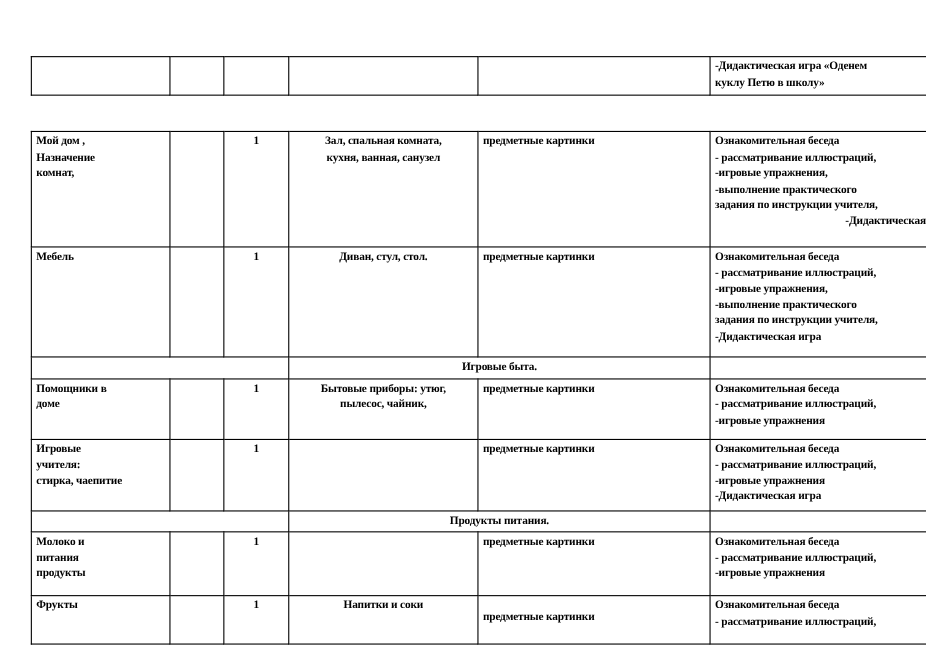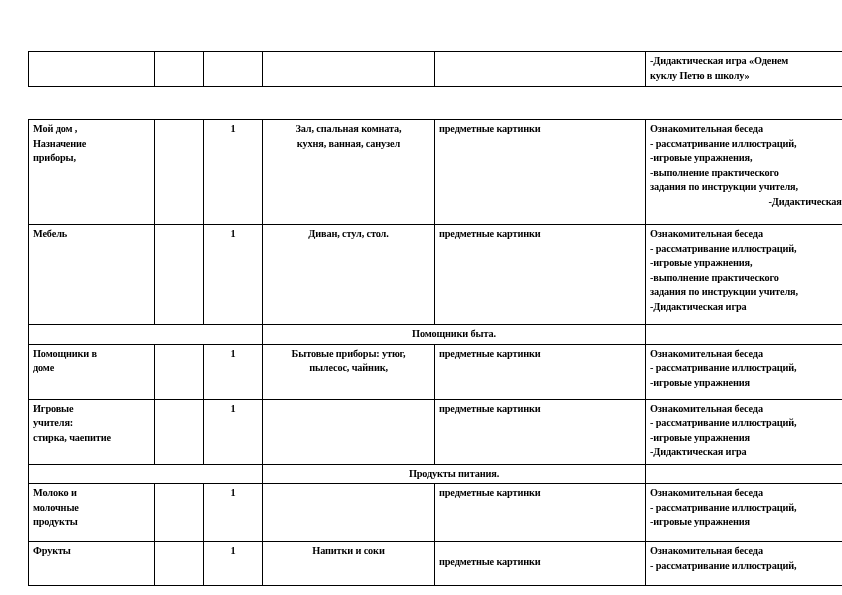--- a/index.html
+++ b/index.html
@@ -94,21 +94,21 @@
     </table>
 
 
   <table class="doc-table t-main">
 
     <tbody>
         <tr style="height: 105px;">
       <td class="c1">
         <span class="line">Мой дом ,</span>
         <span class="line">Назначение</span>
-        <span class="line">приборы,</span>
+        <span class="line">комнат,</span>
       </td>
       <td class="c2"></td>
       <td class="c3">1</td>
       <td class="c4">
         <span class="line">Зал, спальная комната,</span>
         <span class="line">кухня, ванная, санузел</span>
       </td>
       <td class="c5">предметные картинки</td>
       <td class="c6">
         <span class="line">Ознакомительная беседа</span>
@@ -135,21 +135,21 @@
         <span class="line">- рассматривание иллюстраций,</span>
         <span class="line">-игровые упражнения,</span>
         <span class="line">-выполнение практического</span>
         <span class="line">задания по инструкции учителя,</span>
         <span class="line">-Дидактическая игра</span>
       </td>
     </tr>
 
     <tr class="hdr-row" style="height: 18px;">
       <td class="c1" colspan="3"></td>
-      <td colspan="2">Помощники быта.</td>
+      <td colspan="2">Игровые быта.</td>
       <td class="c6"></td>
     </tr>
 
     <tr style="height: 55px;">
       <td class="c1">
         <span class="line">Помощники в</span>
         <span class="line">доме</span>
       </td>
       <td class="c2"></td>
       <td class="c3">1</td>
@@ -185,21 +185,21 @@
 
     <tr class="hdr-row" style="height: 18px;">
       <td class="c1" colspan="3"></td>
       <td colspan="2">Продукты питания.</td>
       <td class="c6"></td>
     </tr>
 
     <tr style="height: 58px;">
       <td class="c1">
         <span class="line">Молоко и</span>
-        <span class="line">молочные</span>
+        <span class="line">питания</span>
         <span class="line">продукты</span>
       </td>
       <td class="c2"></td>
       <td class="c3">1</td>
       <td class="c4"></td>
       <td class="c5">предметные картинки</td>
       <td class="c6">
         <span class="line">Ознакомительная беседа</span>
         <span class="line">- рассматривание иллюстраций,</span>
         <span class="line">-игровые упражнения</span>

